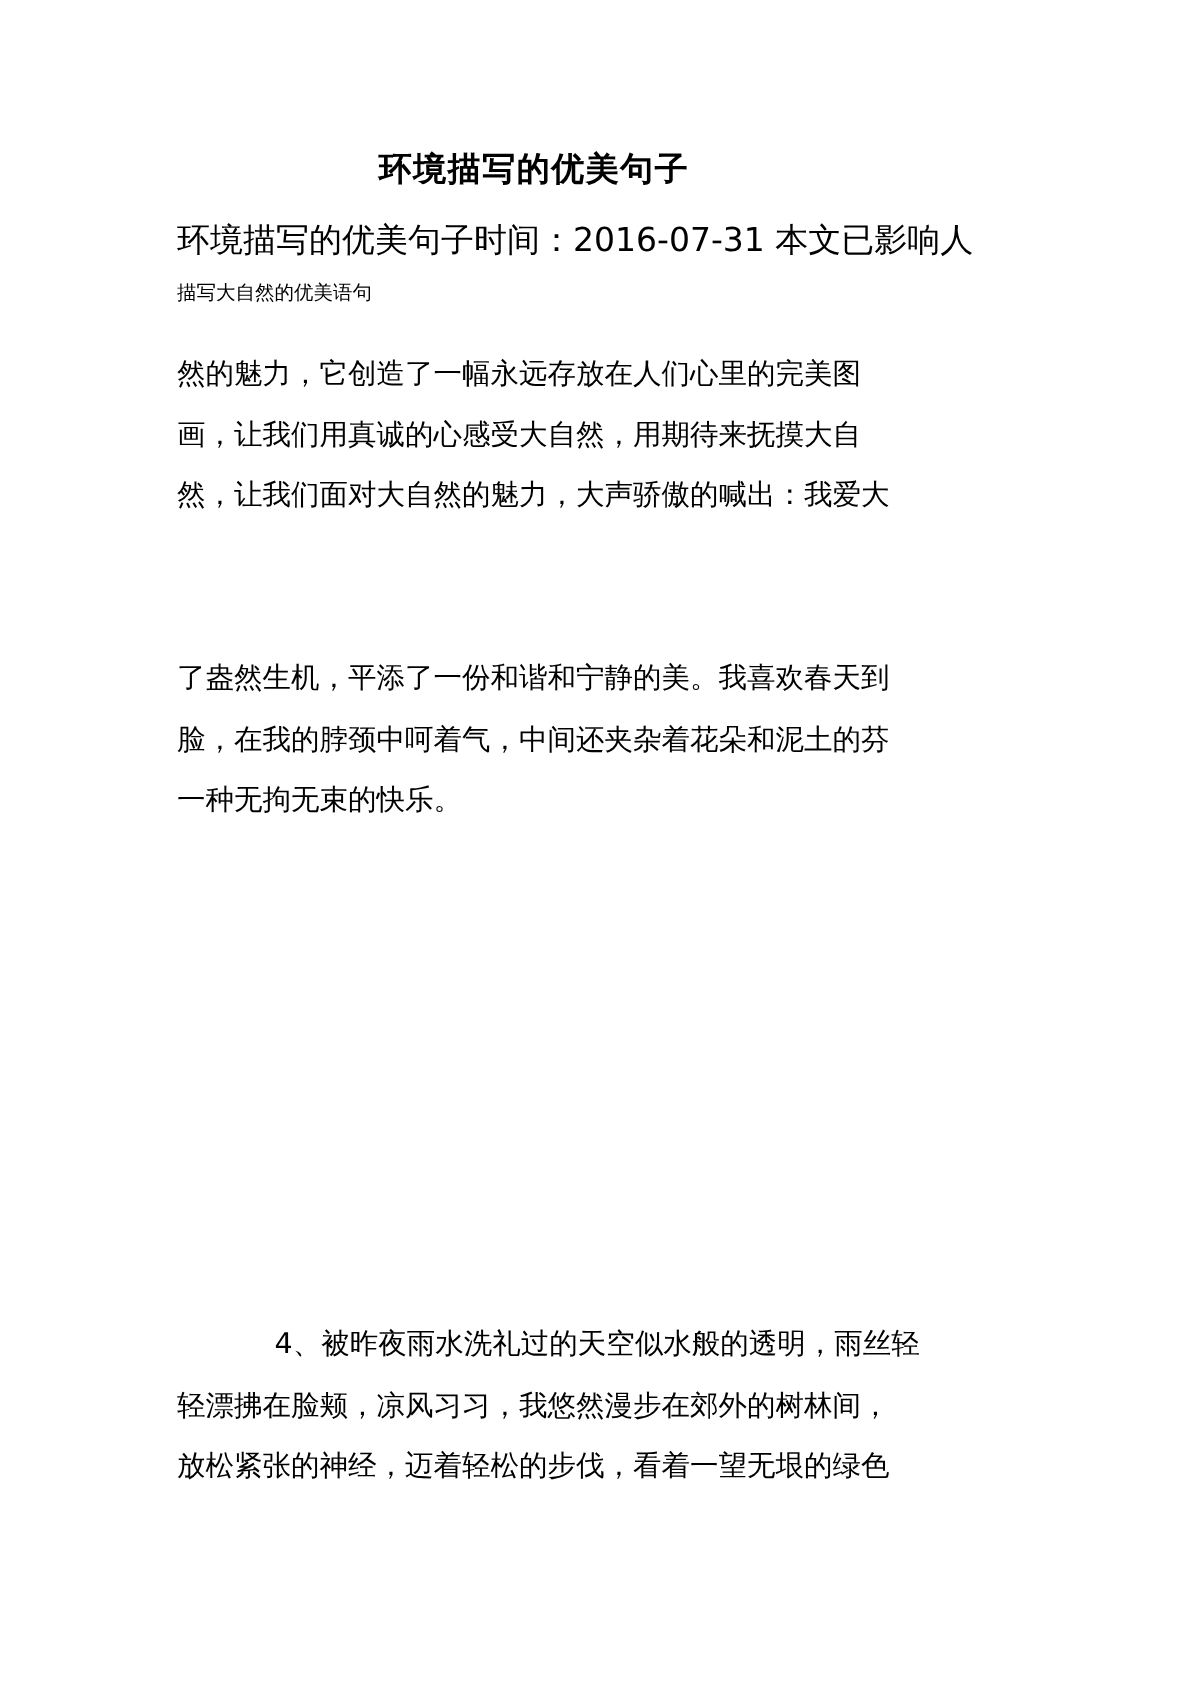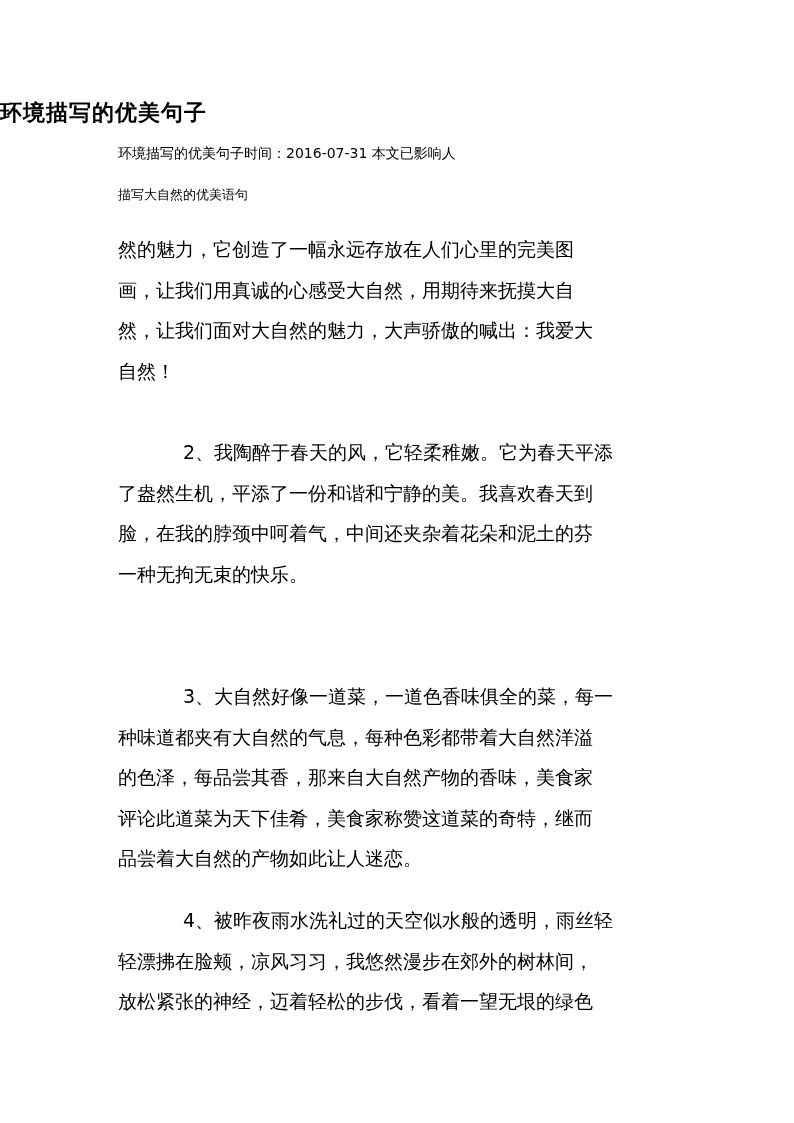--- a/index.html
+++ b/index.html
@@ -1,54 +1,45 @@
 <!DOCTYPE html>
 <html><head>
 <meta charset="utf-8">
 <style>
   html, body { margin: 0; padding: 0; background: #ffffff; }
   body { width: 794px; height: 1123px; position: relative; overflow: hidden;
          font-family: "DejaVu Sans", sans-serif; color: #000; }
   .page { position: absolute; left: 0; top: 0; width: 794px; height: 1123px; background: #fff; }
-  .title { position: absolute; top: 98px; left: 0; width: 712px; 
+  .title { position: absolute; top: 98px; left: 0; width: 712px; text-align: center;
            font-family: "DejaVu Serif", serif; font-size: 22px; font-weight: bold; letter-spacing: 1px; }
-  .meta { position: absolute; left: 118px; top: 145px; font-size: 14px; white-space: nowrap; }
+  .meta { position: absolute; left: 118px; top: 145px; font-size: 22px; white-space: nowrap; }
   .subhead { position: absolute; left: 118px; top: 186px; font-size: 13px; white-space: nowrap; }
   .para { position: absolute; left: 118px; width: 570px; font-size: 19px; }
   .para .line { height: 40.5px; line-height: 40.5px; white-space: nowrap; }
   .para .line.first { padding-left: 65px; }
 </style>
 </head>
 <body>
 
 <div class="page">
   <div class="title">环境描写的优美句子</div>
   <div class="meta">环境描写的优美句子时间：2016-07-31 本文已影响人</div>
   <div class="subhead">描写大自然的优美语句</div>
 
   <div class="para" style="top:229px;">
     <div class="line">然的魅力，它创造了一幅永远存放在人们心里的完美图</div>
     <div class="line">画，让我们用真诚的心感受大自然，用期待来抚摸大自</div>
     <div class="line">然，让我们面对大自然的魅力，大声骄傲的喊出：我爱大</div>
-    <div class="line">自然！</div>
   </div>
 
   <div class="para" style="top:432px;">
-    <div class="line first">2、我陶醉于春天的风，它轻柔稚嫩。它为春天平添</div>
     <div class="line">了盎然生机，平添了一份和谐和宁静的美。我喜欢春天到</div>
     <div class="line">脸，在我的脖颈中呵着气，中间还夹杂着花朵和泥土的芬</div>
     <div class="line">一种无拘无束的快乐。</div>
   </div>
 
-  <div class="para" style="top:676px;">
-    <div class="line first">3、大自然好像一道菜，一道色香味俱全的菜，每一</div>
-    <div class="line">种味道都夹有大自然的气息，每种色彩都带着大自然洋溢</div>
-    <div class="line">的色泽，每品尝其香，那来自大自然产物的香味，美食家</div>
-    <div class="line">评论此道菜为天下佳肴，美食家称赞这道菜的奇特，继而</div>
-    <div class="line">品尝着大自然的产物如此让人迷恋。</div>
-  </div>
 
-  <div class="para" style="top:900px;">
+  <div class="para" style="top:876px;">
     <div class="line first">4、被昨夜雨水洗礼过的天空似水般的透明，雨丝轻</div>
     <div class="line">轻漂拂在脸颊，凉风习习，我悠然漫步在郊外的树林间，</div>
     <div class="line">放松紧张的神经，迈着轻松的步伐，看着一望无垠的绿色</div>
   </div>
 </div>
 
 </body></html>

